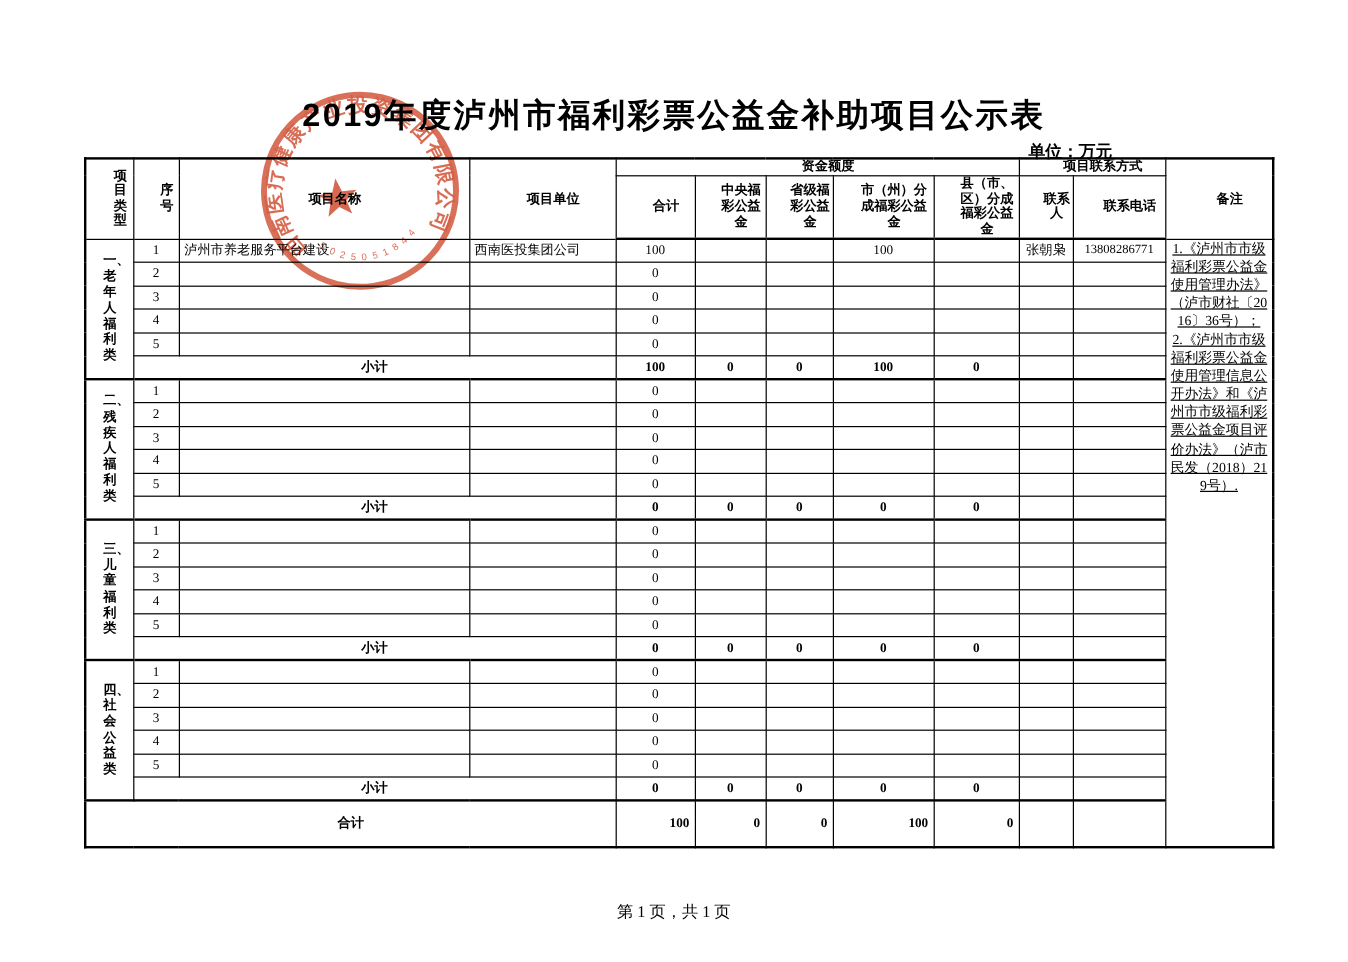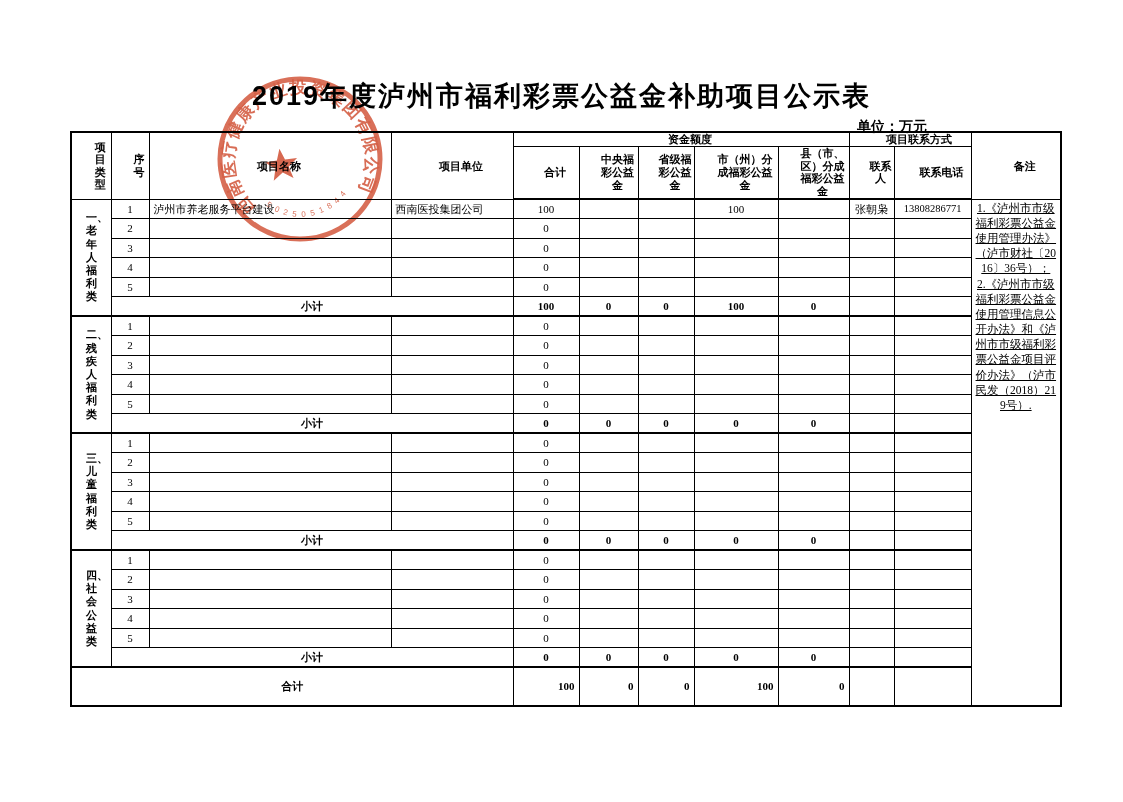--- a/index.html
+++ b/index.html
@@ -409,14 +409,15 @@
     <circle cx="88" cy="88" r="80" fill="none" stroke="#cf4a2d" stroke-width="5" opacity="0.9"></circle>
     <text font-size="17" font-weight="bold" fill="#cf4a2d" opacity="0.92" font-family="Liberation Sans, sans-serif">
       <textPath href="#sealTop" startOffset="0" textLength="295">西南医疗健康产业投资集团有限公司</textPath>
     </text>
     <text font-size="8" fill="#cf4a2d" opacity="0.9" font-family="Liberation Sans, sans-serif">
       <textPath href="#sealBottom" startOffset="16" textLength="90">5025051844</textPath>
     </text>
     <polygon fill="#cf4a2d" opacity="0.95" points="69,75 73.1,86.3 85.2,86.7 75.7,94.2 79,105.8 69,99 59,105.8 62.3,94.2 52.8,86.7 64.9,86.3"></polygon>
   </svg>
 
+  <div class="footer">第 1 页，共 1 页</div>
 
 </div>
 
 </body></html>

